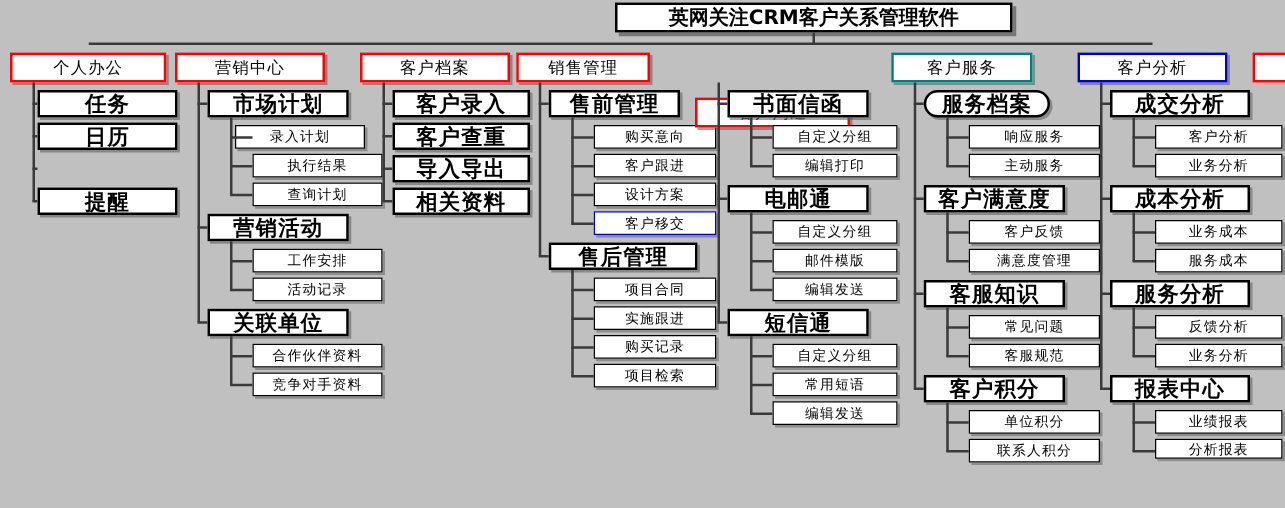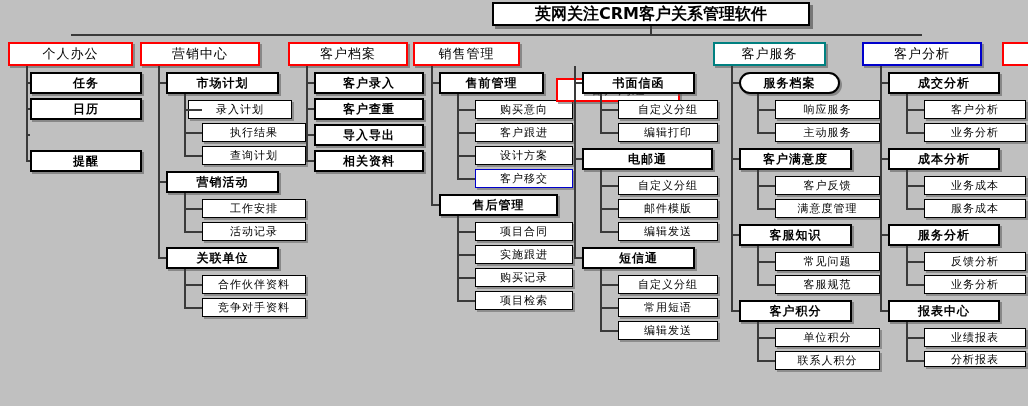--- a/index.html
+++ b/index.html
@@ -31,21 +31,21 @@
   }
   .lvl1{
     border:2px solid #ff0000;
     font-size:13px;font-weight:normal;
     height:24px;
   }
   .lvl1.teal{border-color:#008080;}
   .lvl1.blue{border-color:#0000cc;}
   .lvl2{
     border:2px solid #000000;
-    font-size:12px;font-weight:bold;
+    font-size:17px;font-weight:bold;
     height:22px;
   }
   .lvl3{
     border:1px solid #000000;
     font-size:11px;font-weight:normal;
     height:19px;
     box-shadow:2px 2px 0 rgba(90,90,90,.5);
   }
   .lvl3.sel{border-color:#0000cc;}
 
@@ -129,21 +129,21 @@
     <div class="ln v" style="left: 457px; top: 216px; width: 2px; height: 84.5px;"></div>
     <div class="ln v" style="left: 431px; top: 66px; width: 2px; height: 139px;"></div>
     <div class="box lvl1" style="left: 556px; top: 42px; width: 124px; height: 24px; margin-top: 36px;">客户沟通</div>
     <div class="box lvl2" style="left: 582px; top: 72px; width: 113px; height: 22px;">书面信函</div>
     <div class="ln h" style="left: 574px; top: 82px; width: 8px; height: 2px;"></div>
     <div class="box lvl3" style="left: 618px; top: 100px; width: 100px; height: 19px;">自定义分组</div>
     <div class="ln h" style="left: 600px; top: 108.5px; width: 18px; height: 2px;"></div>
     <div class="box lvl3" style="left: 618px; top: 123px; width: 100px; height: 19px;">编辑打印</div>
     <div class="ln h" style="left: 600px; top: 131.5px; width: 18px; height: 2px;"></div>
     <div class="ln v" style="left: 600px; top: 94px; width: 2px; height: 38.5px;"></div>
-    <div class="box lvl2" style="left: 582px; top: 148px; width: 131px; height: 22px;">电邮通</div>
+    <div class="box lvl2" style="left: 582px; top: 148px; width: 113px; height: 22px;">电邮通</div>
     <div class="ln h" style="left: 574px; top: 158px; width: 8px; height: 2px;"></div>
     <div class="box lvl3" style="left: 618px; top: 176px; width: 100px; height: 19px;">自定义分组</div>
     <div class="ln h" style="left: 600px; top: 184.5px; width: 18px; height: 2px;"></div>
     <div class="box lvl3" style="left: 618px; top: 199px; width: 100px; height: 19px;">邮件模版</div>
     <div class="ln h" style="left: 600px; top: 207.5px; width: 18px; height: 2px;"></div>
     <div class="box lvl3" style="left: 618px; top: 222px; width: 100px; height: 19px;">编辑发送</div>
     <div class="ln h" style="left: 600px; top: 230.5px; width: 18px; height: 2px;"></div>
     <div class="ln v" style="left: 600px; top: 170px; width: 2px; height: 61.5px;"></div>
     <div class="box lvl2" style="left: 582px; top: 247px; width: 113px; height: 22px;">短信通</div>
     <div class="ln h" style="left: 574px; top: 257px; width: 8px; height: 2px;"></div>

